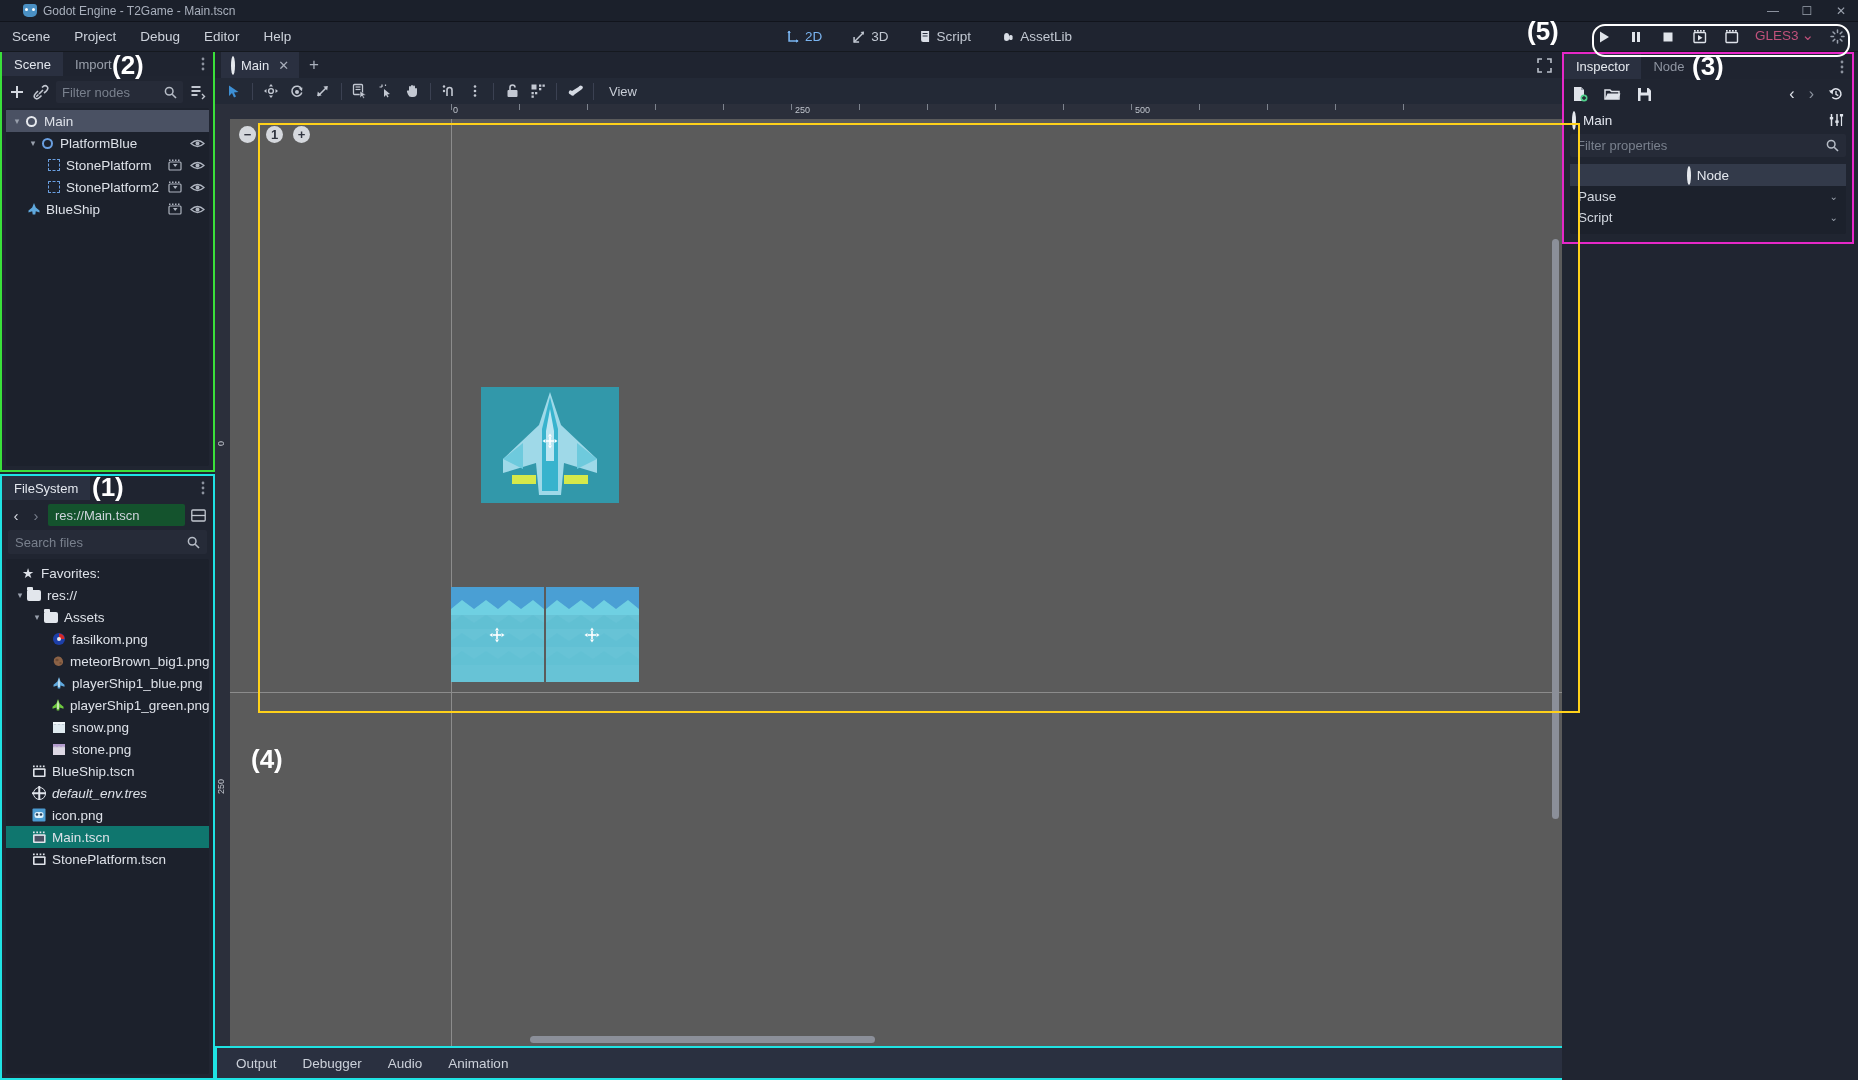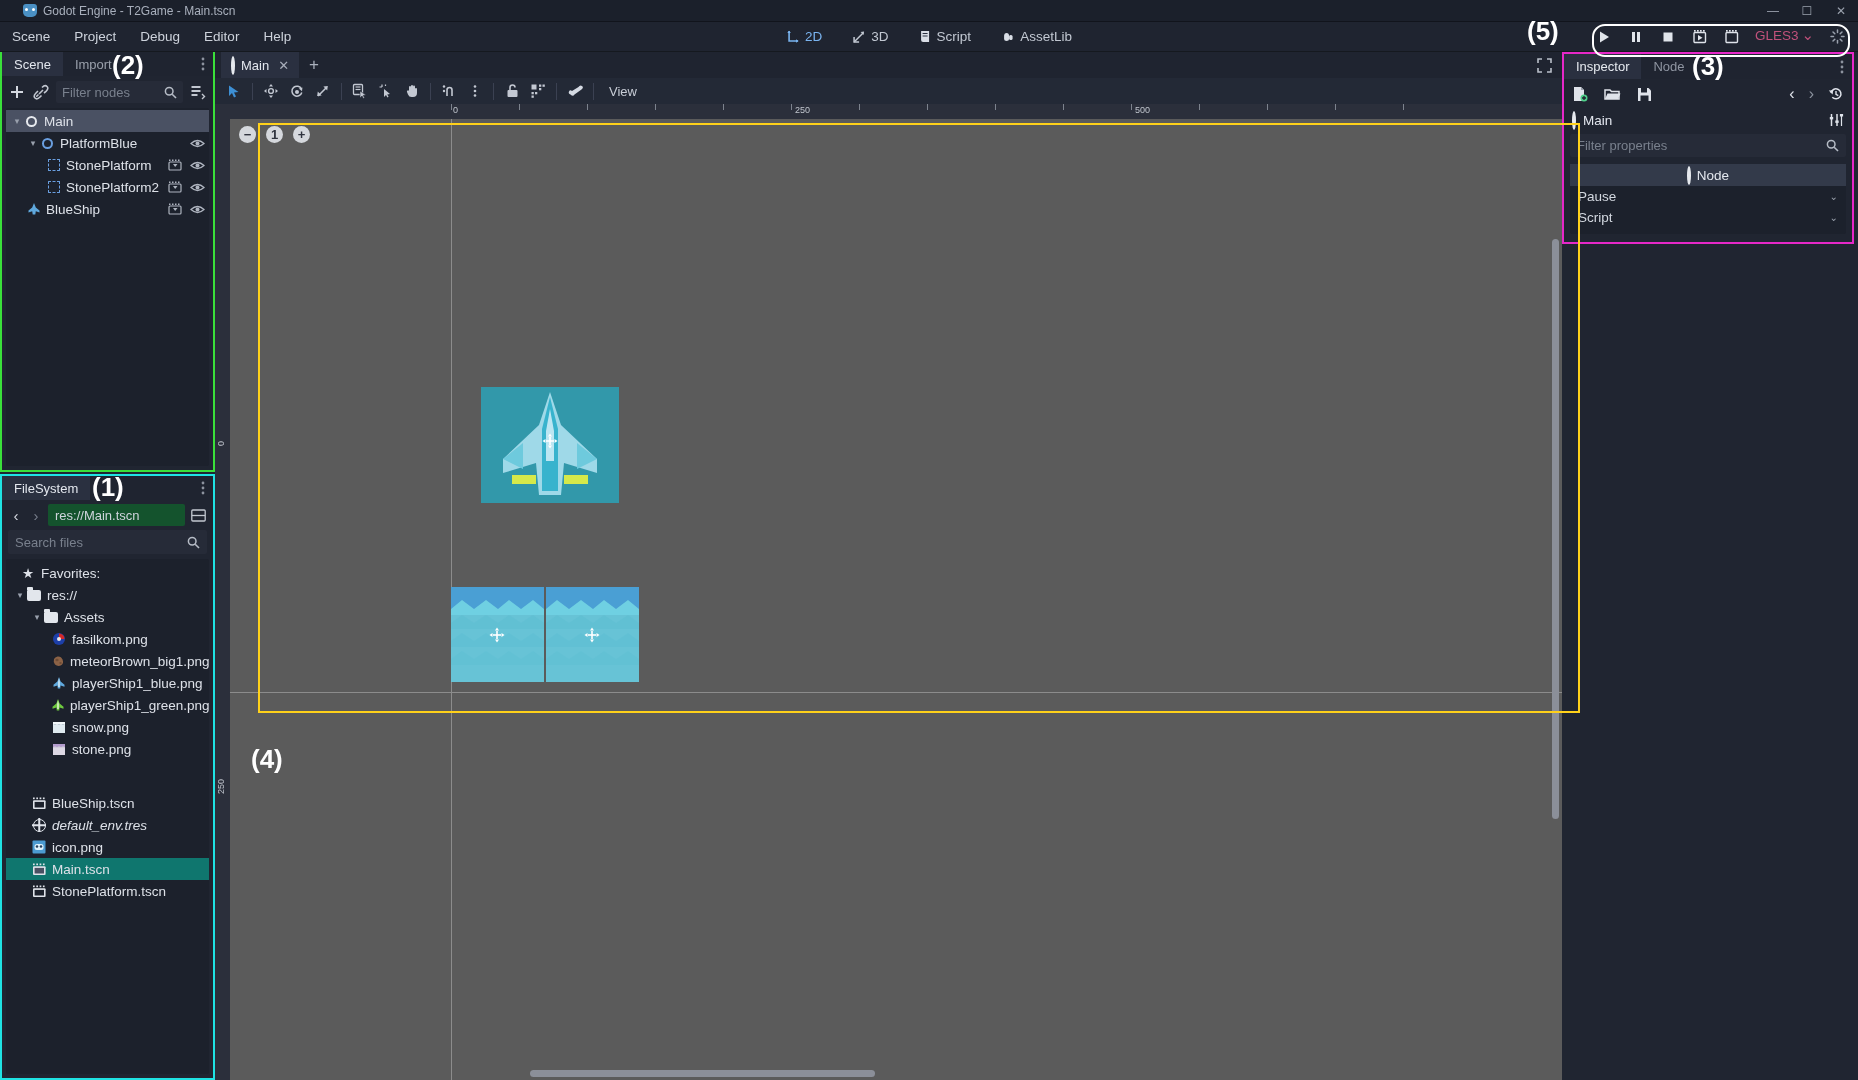--- a/index.html
+++ b/index.html
@@ -581,21 +581,21 @@
             <span class="fi">
               <svg width="14" height="13" viewBox="0 0 14 13">
                   <rect x="1" y="1" width="12" height="11" fill="#c9c3d4"></rect>
                   <path d="M1 4.5 Q3 2 5 4.5 Q7 2 9 4.5 Q11 2 13 4.5 L13 1 L1 1 Z" fill="#b39ccd"></path>
                   <rect x="1" y="4.5" width="12" height="7.5" fill="#dcd8e4"></rect>
                 </svg>
             </span>
             <span>stone.png</span>
           </div>
 
-          <div class="frow" style="padding-left:25px;margin-top:32px;">
+          <div class="frow" style="padding-left:25px;">
             <span class="fi">
               <svg width="15" height="13" viewBox="0 0 15 13">
                   <rect x="1" y="0.5" width="1.7" height="1.7" fill="#dfe3ea"></rect>
                   <rect x="4.3" y="0.5" width="1.7" height="1.7" fill="#dfe3ea"></rect>
                   <rect x="7.6" y="0.5" width="1.7" height="1.7" fill="#dfe3ea"></rect>
                   <rect x="10.9" y="0.5" width="1.7" height="1.7" fill="#dfe3ea"></rect>
                   <rect x="1" y="3.3" width="12.6" height="8.8" rx="1" fill="#dfe3ea"></rect>
                   <rect x="2.6" y="4.9" width="9.4" height="5.6" fill="#1c212c"></rect>
                 </svg>
             </span>
@@ -849,20 +849,26 @@
 
         <div class="zoom-ctrls">
           <div class="zbtn">−</div>
           <div class="zbtn">1</div>
           <div class="zbtn">+</div>
         </div>
 
         <div class="marker" style="left:36px; top:640px;">(4)</div>
       </div>
 
+      <div class="bottom-bar">
+        <div class="bbtab">Output</div>
+        <div class="bbtab">Debugger</div>
+        <div class="bbtab">Audio</div>
+        <div class="bbtab">Animation</div>
+      </div>
     </div>
 
     <div class="rightcol">
       <div class="insp-wrap" style="position:relative;">
         <div class="insp-tabs">
           <div class="itab active">Inspector</div>
           <div class="itab">Node</div>
           <div style="margin-left:auto;padding:0 8px;">
             <svg width="4" height="16" viewBox="0 0 4 16">
                 <circle cx="2" cy="3" r="1.4" fill="#8d939f"></circle>

